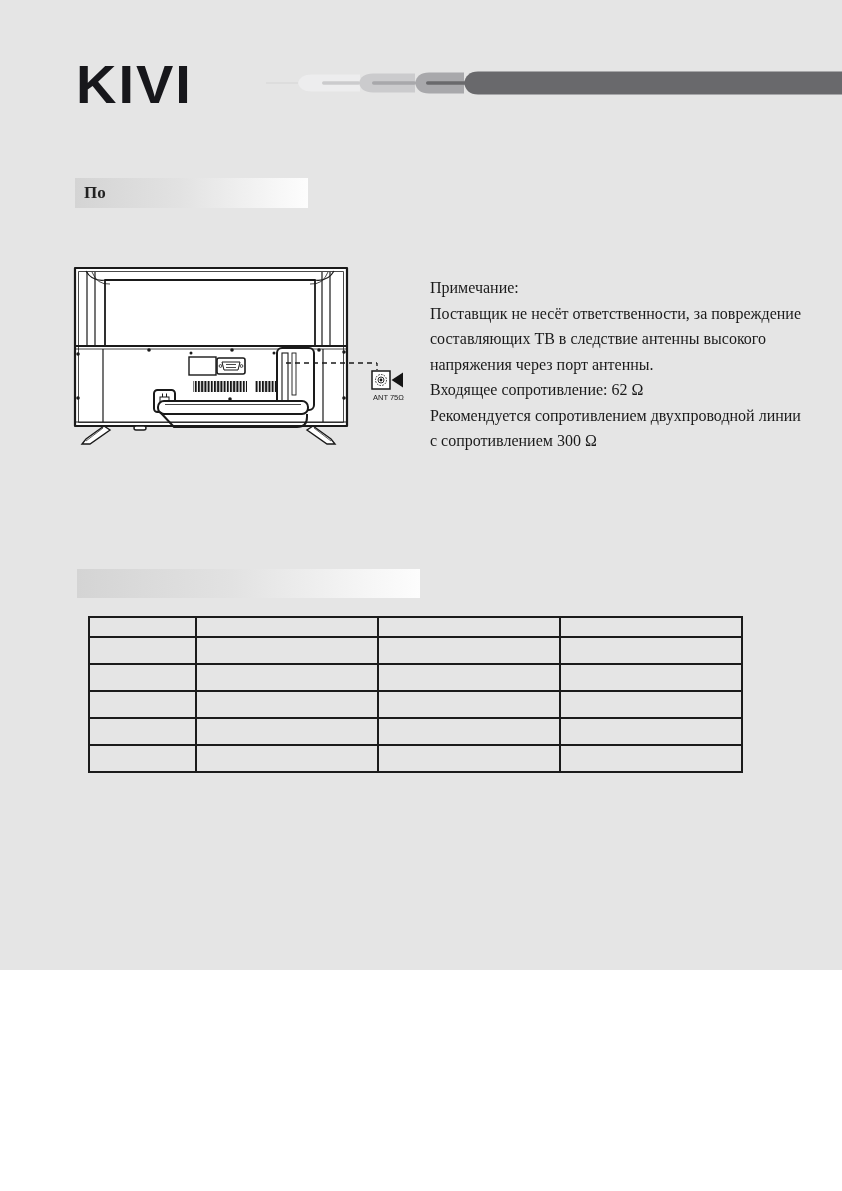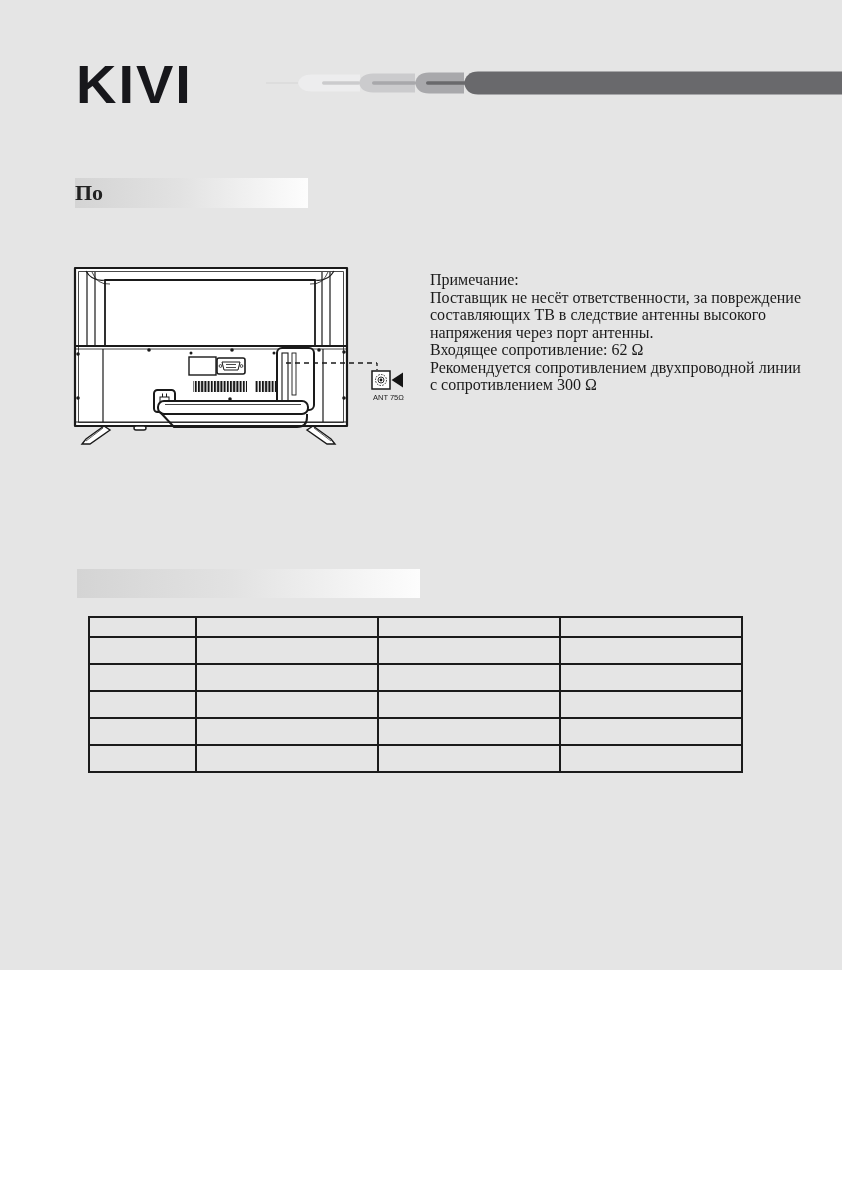--- a/index.html
+++ b/index.html
@@ -11,27 +11,27 @@
   .logo {
     position:absolute; left:76px; top:60px; height:52px;
     font-family:"Liberation Sans", sans-serif; font-weight:bold;
     font-size:56px; line-height:52px; letter-spacing:2px; color:#17171b;
     transform:scaleY(0.95); transform-origin:top left;
   }
   .swoosh { position:absolute; left:260px; top:66px; width:582px; height:34px; }
   .section-header {
     position:absolute; height:30px; line-height:30px;
     background:linear-gradient(90deg,#d4d4d4 0%, #e2e2e2 45%, #f6f6f6 85%, #fdfdfd 100%);
-    font-weight:bold; font-size:22px; color:#222; box-sizing:border-box;font-family:Liberation Serif, serif;
+    font-weight:bold; font-size:17px; color:#222; padding-left:9px; box-sizing:border-box;font-family:Liberation Serif, serif;
   }
   .section-header.first { left:75px; top:178px; width:233px; }
   .section-header.second { left:77px; top:569px; width:343px; height:29px; }
   .diagram { position:absolute; left:70px; top:258px; width:350px; height:190px; }
   .note { position:absolute; left:430px; top:271px; font-size:16px; line-height:17.5px; white-space:nowrap; }
-  .note div { height:17.5px; }
+  .note div { height:17.5px;margin-top:8px; }
   .spec-table {
     position:absolute; left:88px; top:616px; width:653px;
     border-collapse:collapse; table-layout:fixed;
   }
   .spec-table td, .spec-table th { border:2px solid #1b1b1b; padding:0; font-size:12px; }
   .spec-table tr { height:27px; }
   .spec-table tr.header-row { height:20px; }
   .footer-tab { position:absolute; left:733px; top:1120px; width:42px; height:71px; background:#98989c; }
   svg { display:block; }
 </style>

